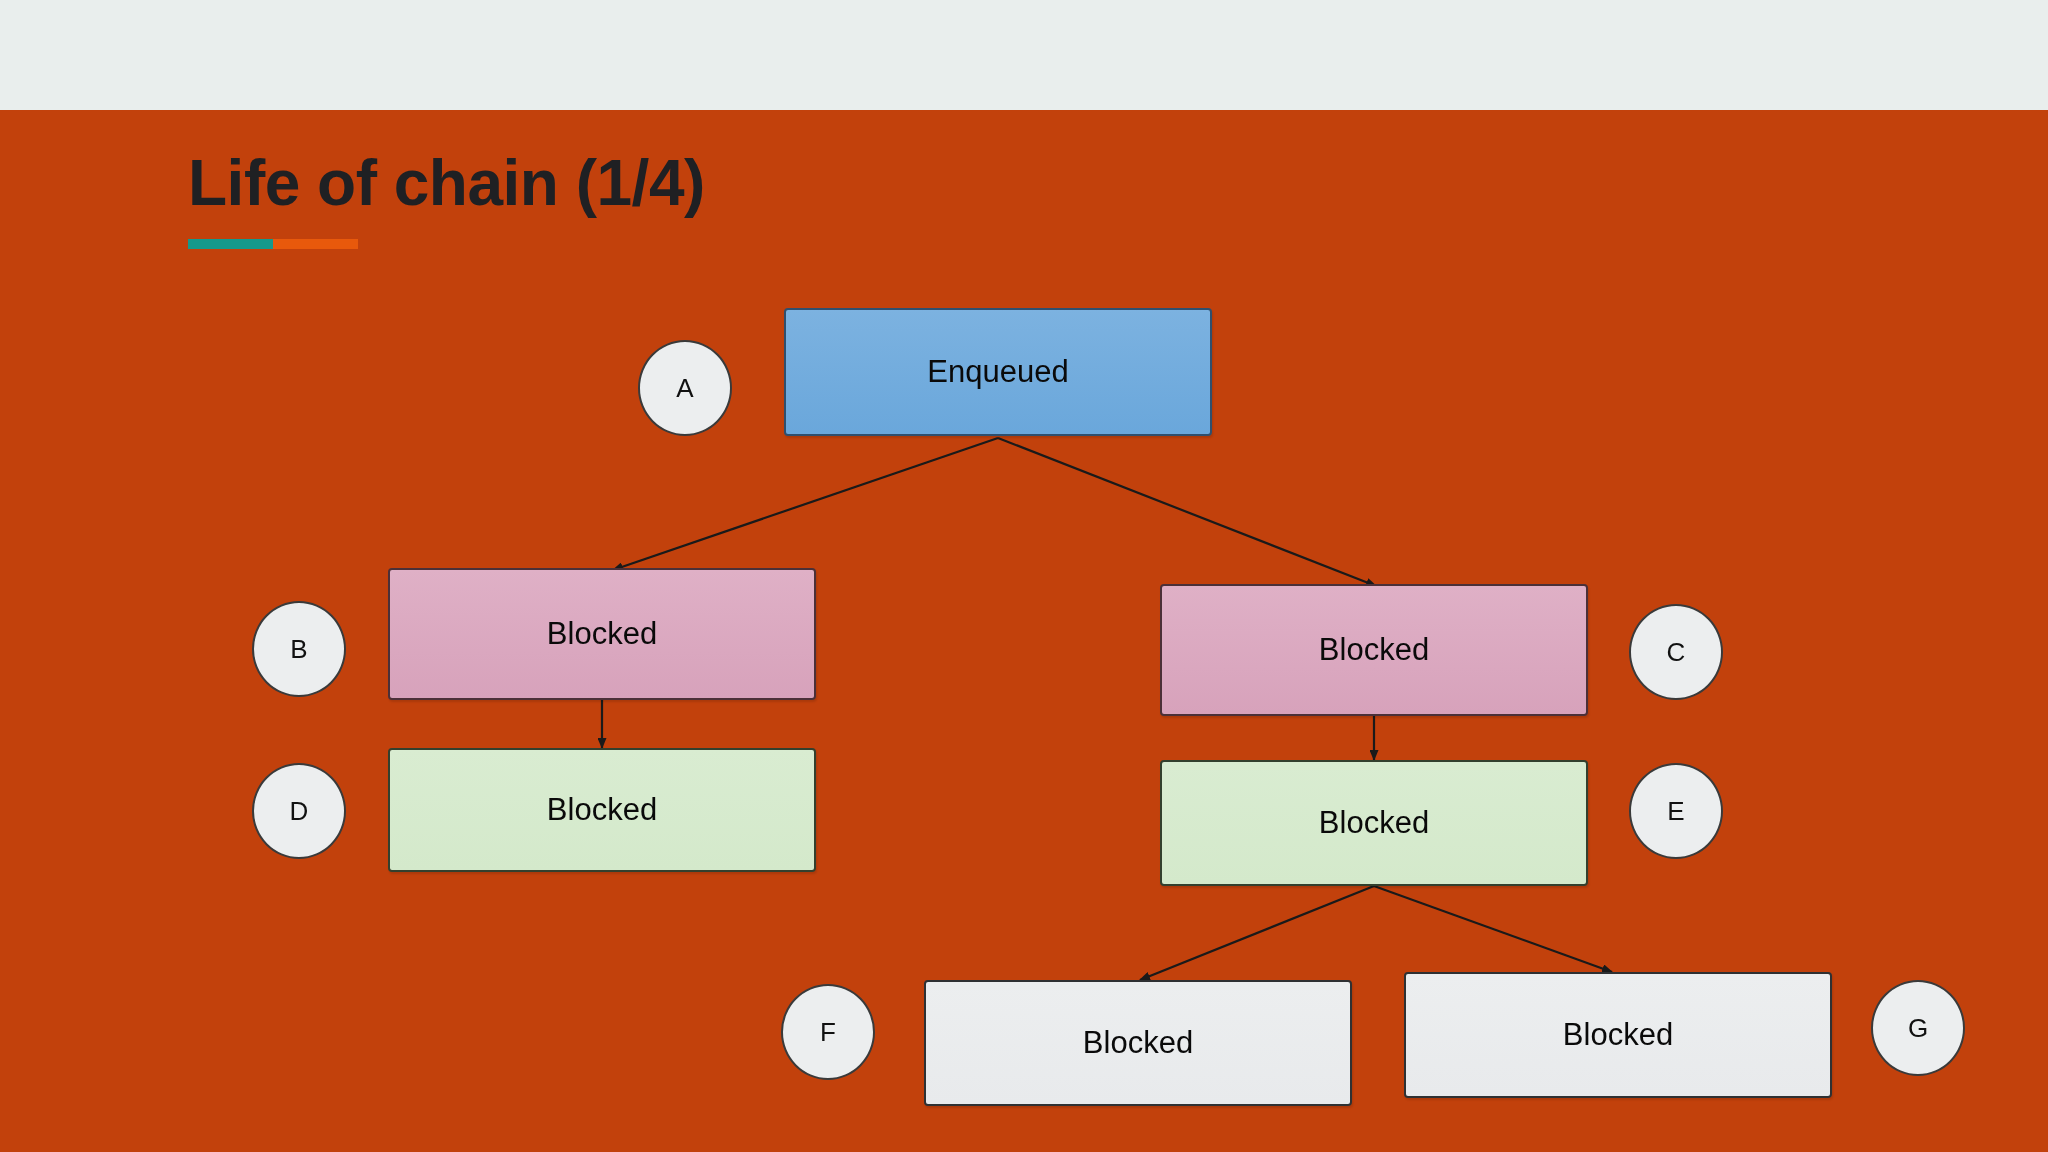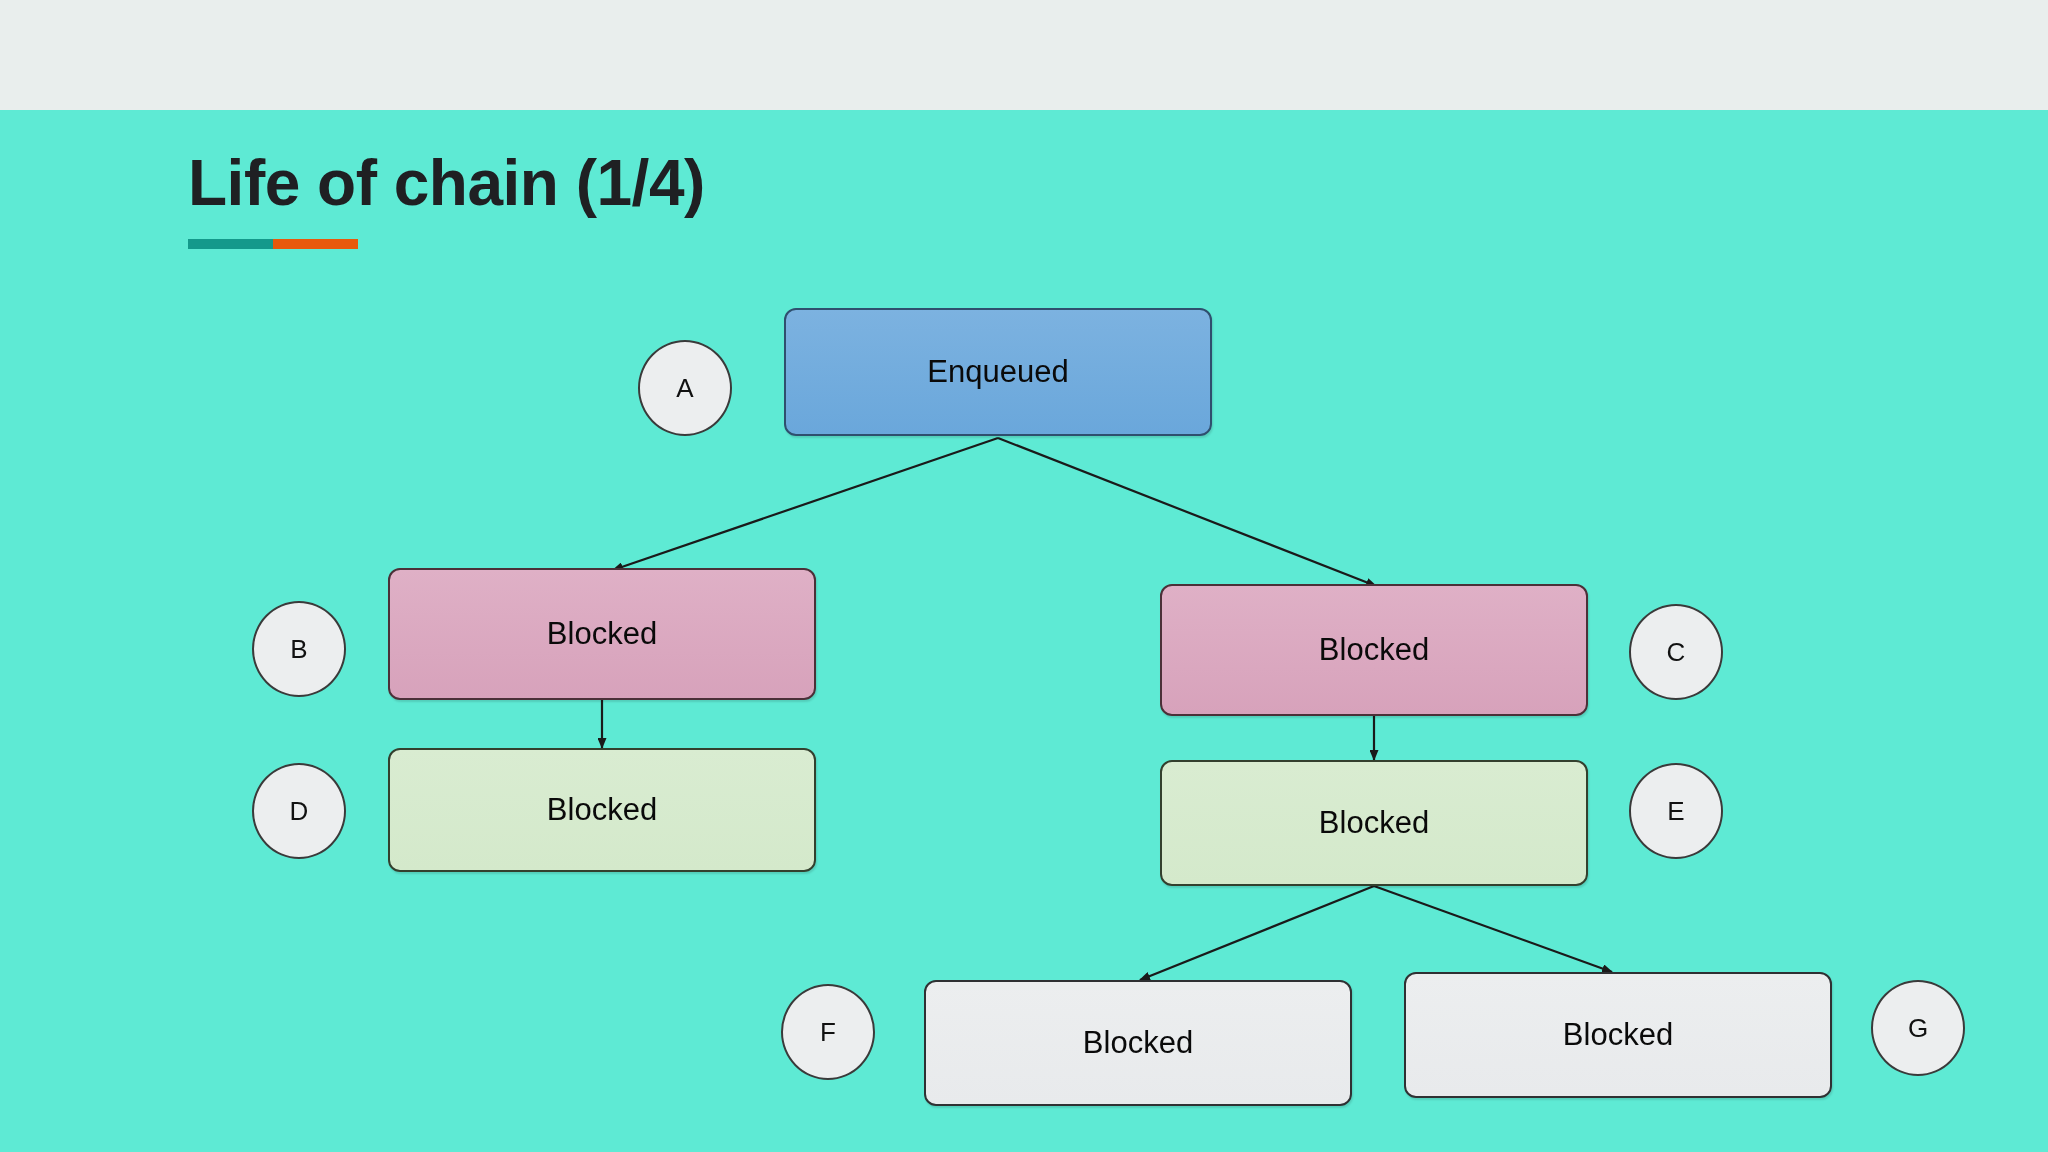--- a/index.html
+++ b/index.html
@@ -10,21 +10,21 @@
   body {
     width: 2048px;
     height: 1152px;
     overflow: hidden;
     font-family: "Liberation Sans", sans-serif;
     position: relative;
   }
   #slide {
     position: absolute;
     inset: 0;
-    background: #5eead4;
+    background: #c2410c;
   }
   #header-band {
     position: absolute;
     left: 0;
     top: 0;
     width: 2048px;
     height: 110px;
     background: #e9eeed;
   }
   #title-block {
@@ -62,21 +62,21 @@
     left: 0;
     top: 0;
     width: 2048px;
     height: 1152px;
     pointer-events: none;
   }
   .node {
     position: absolute;
     box-sizing: border-box;
     border: 2px solid #33302e;
-    border-radius: 12px;
+    border-radius: 4px;
     display: flex;
     align-items: center;
     justify-content: center;
     font-size: 31px;
     color: #0a0a0a;
     font-family: "Liberation Sans", sans-serif;
     box-shadow: 1px 2px 2px rgba(0,0,0,0.12);
   }
   .node.blue   { background: linear-gradient(#7cb2e0, #6aa7db); border-color: #2f4f6e; }
   .node.pink   { background: linear-gradient(#dfb0c6, #d7a2bb); border-color: #4b3038; }

